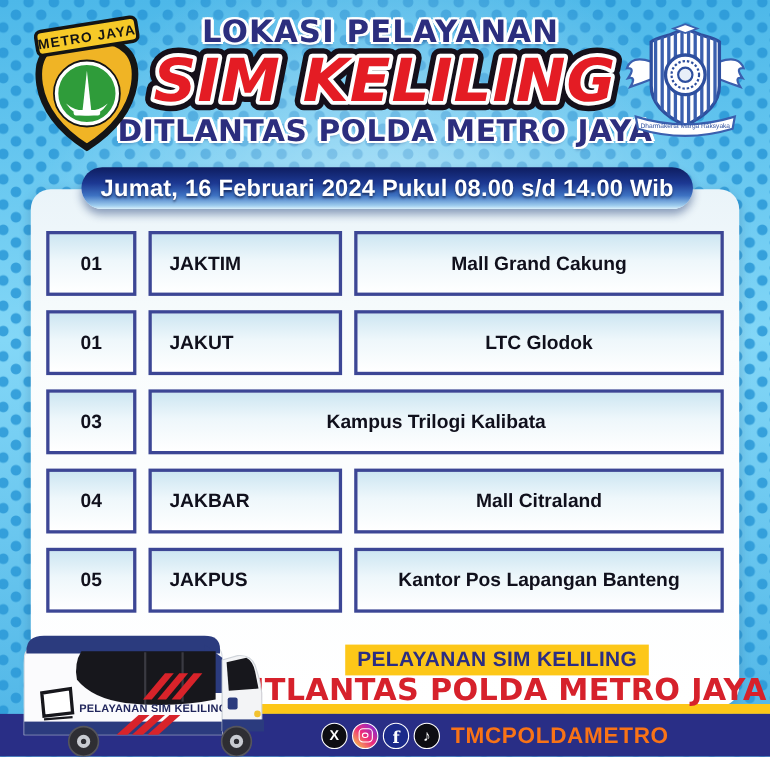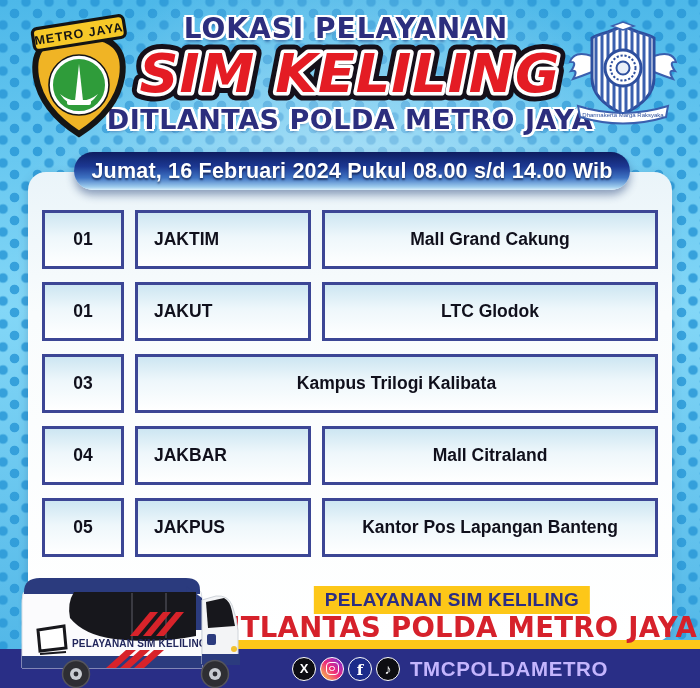--- a/index.html
+++ b/index.html
@@ -93,21 +93,21 @@
     width:24px;height:24px;border-radius:50%;border:1.6px solid #fff;box-sizing:border-box;
     display:flex;align-items:center;justify-content:center;color:#fff;font-weight:800;
   }
   .sicon-x{background:#0d0d12;font-size:13px;}
   .sicon-ig{background:linear-gradient(45deg,#f7c549 5%,#ee2a7b 50%,#7a2bd8 95%);}
   .ig-box{width:13px;height:13px;border:1.6px solid #fff;border-radius:4px;display:flex;align-items:center;justify-content:center;box-sizing:border-box;}
   .ig-lens{width:5.5px;height:5.5px;border:1.4px solid #fff;border-radius:50%;box-sizing:border-box;}
   .sicon-fb{background:#1b2a8a;font-size:15px;font-family:"DejaVu Serif",serif;}
   .sicon-fb i{font-style:normal;position:relative;top:1px;}
   .sicon-tt{background:#0d0d12;font-size:14px;}
-  .handle{color:#c4b5fd;font-weight:800;font-size:20.5px;letter-spacing:.6px;margin-left:10px;}
+  .handle{color:#f97316;font-weight:800;font-size:20.5px;letter-spacing:.6px;margin-left:10px;}
   
   .truck{position:absolute;left:10px;top:570px;z-index:5;}
 </style>
 </head>
 <body>
 
 <div class="canvas">
 
   <svg class="badge-left" width="118" height="134" viewBox="0 0 118 134">
     <g>

